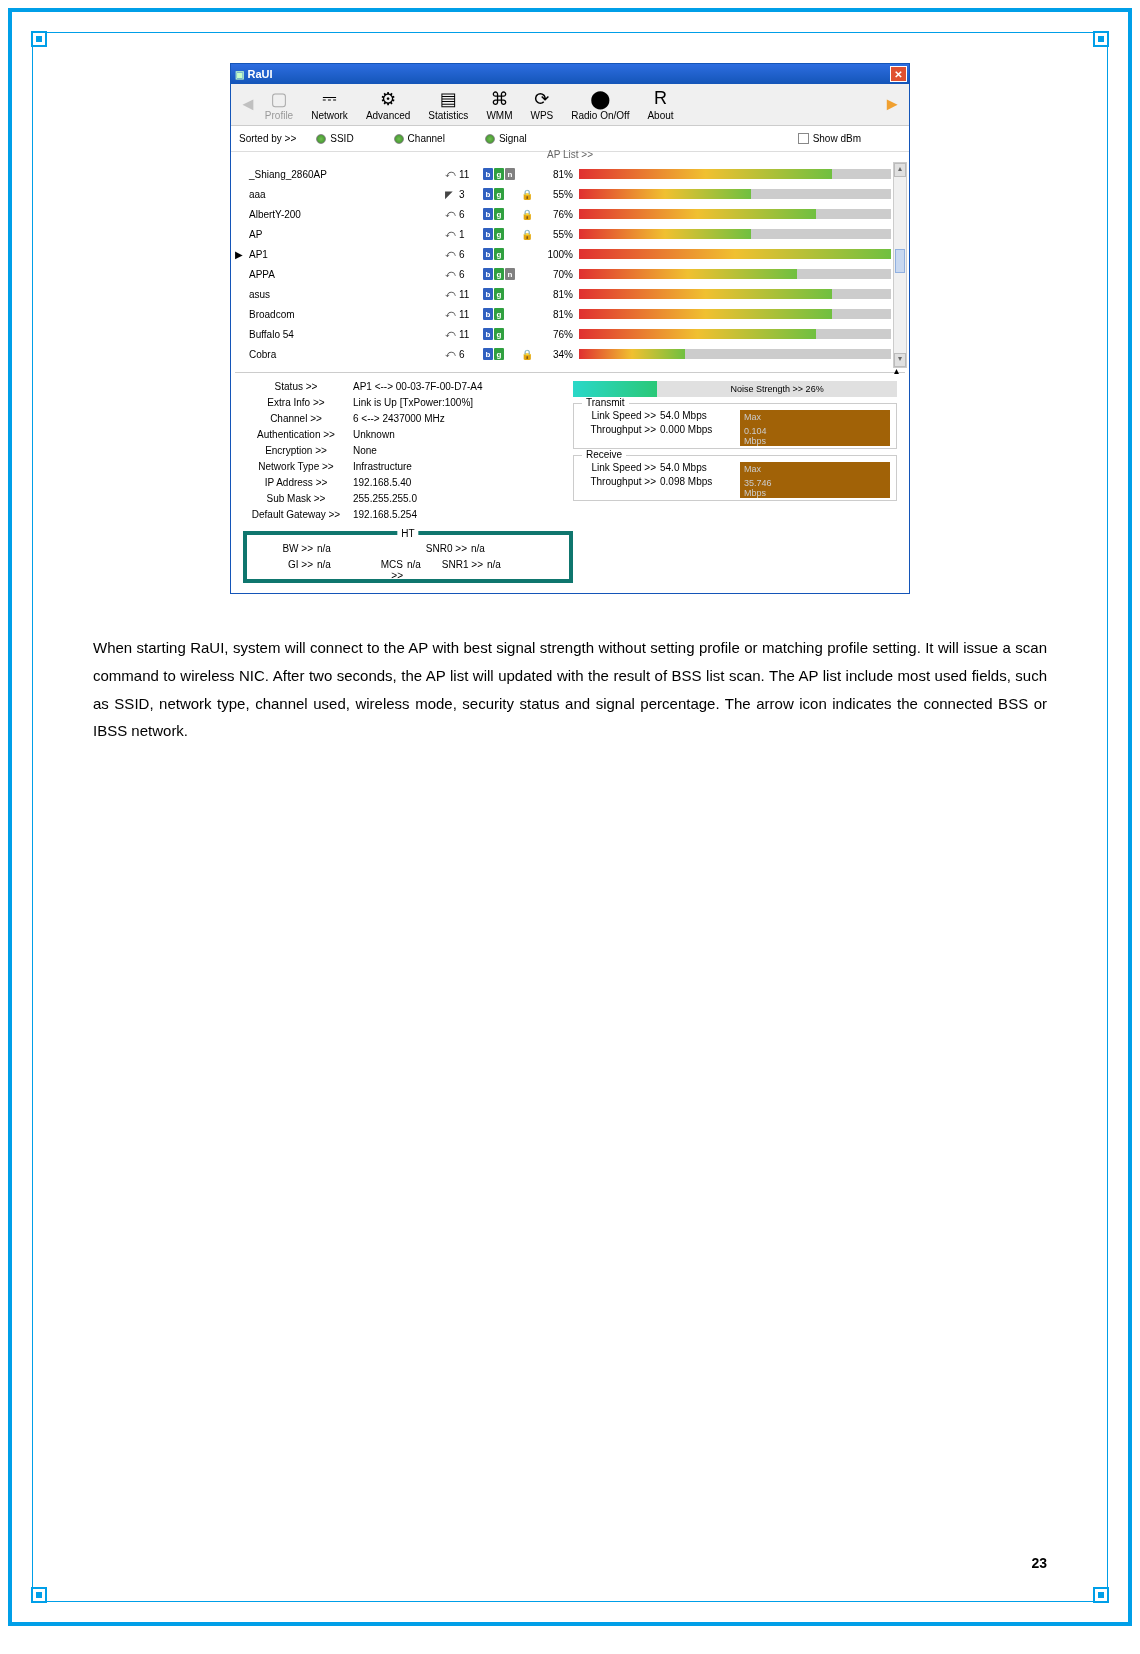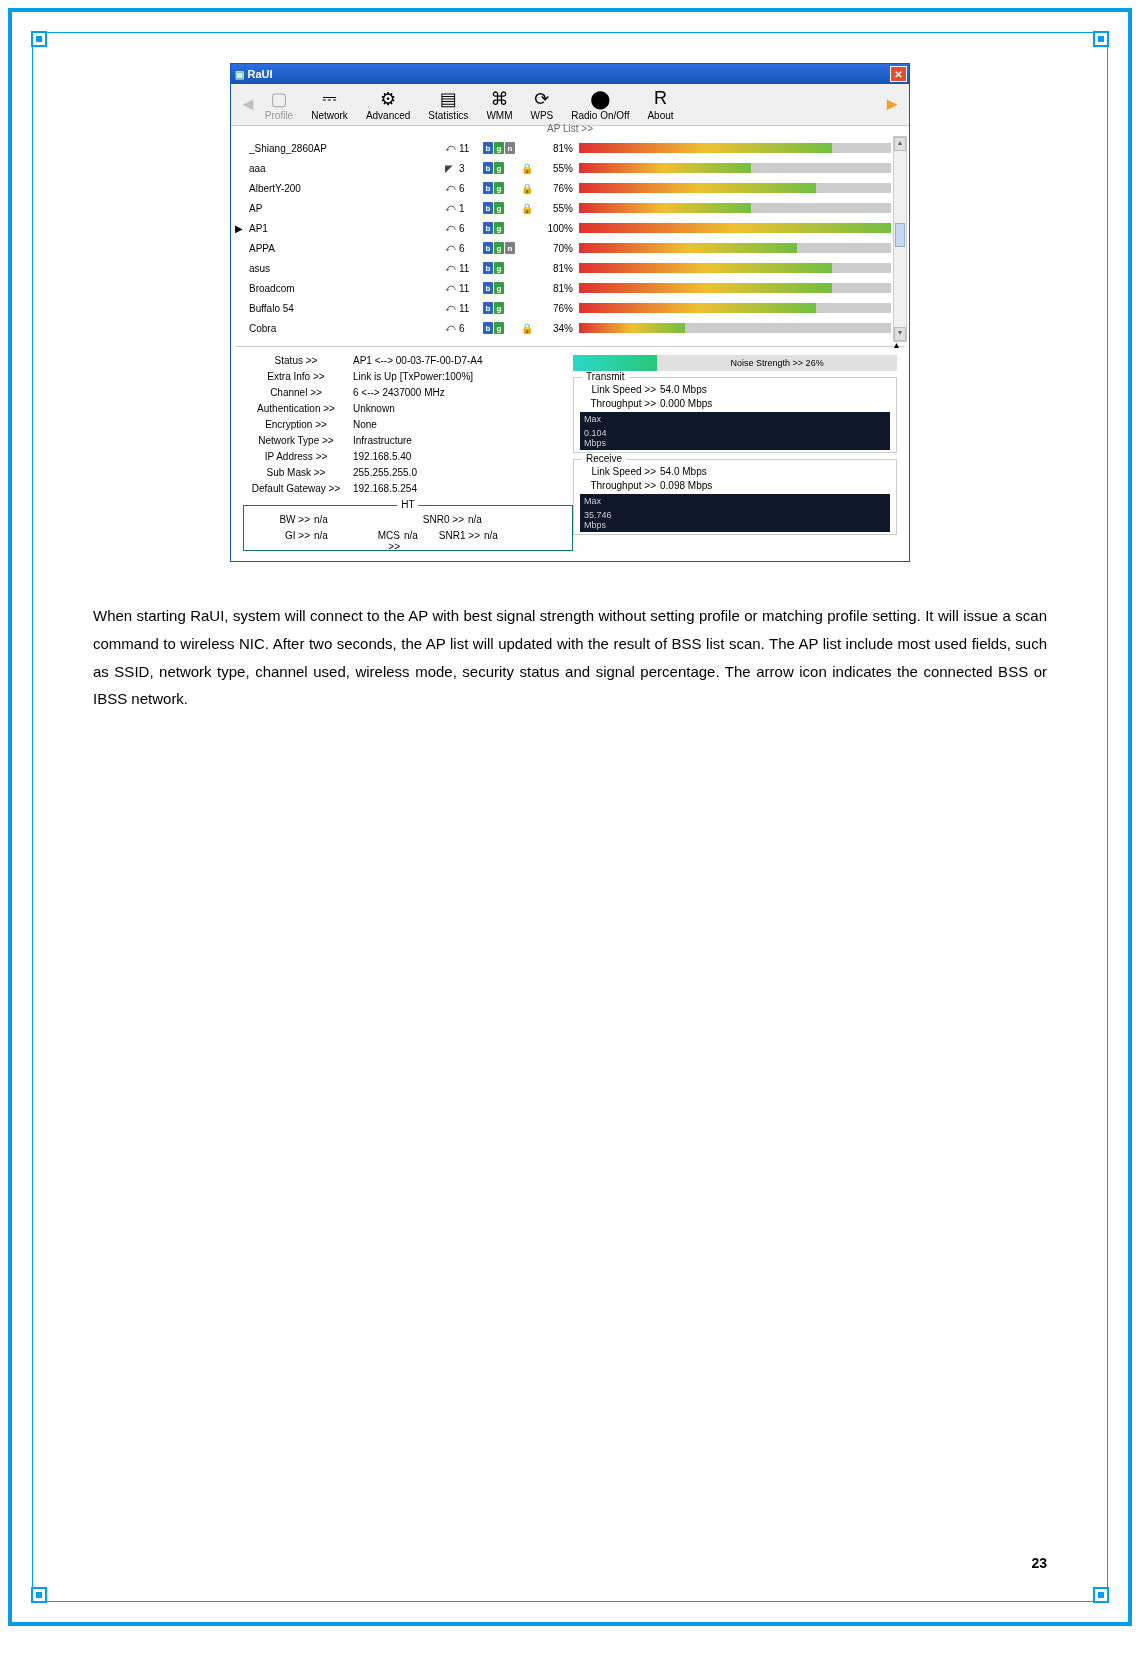--- a/index.html
+++ b/index.html
@@ -143,39 +143,39 @@
     .action-btn.disabled { color: #aaa; }
 
     .sep-line { border-top: 1px solid #ccc; margin: 2px 4px; position: relative; }
     .sep-arrow { position: absolute; right: 6px; top: -8px; font-size: 10px; }
 
     .lower-panel { display: flex; padding: 6px 12px 10px 12px; gap: 0; }
     .info-left { width: 330px; font-size: 10px; }
     .info-left .kv { display: flex; height: 16px; }
     .info-left .kv .k { width: 110px; text-align: center; padding-right: 4px; }
     .ht-group {
-      border: 1px solid #0f766e; margin-top: 6px; padding: 8px 6px 4px 6px;
+      border: 4px solid #0f766e; margin-top: 6px; padding: 8px 6px 4px 6px;
       position: relative;
     }
     .ht-group .legend { position: absolute; top: -7px; left: 50%; transform: translateX(-50%); background: #fff; padding: 0 4px; font-size: 10px; }
     .ht-row { display: flex; height: 16px; }
     .ht-cell-k { width: 64px; text-align: right; padding-right: 4px; }
     .ht-cell-v { width: 50px; }
 
     .info-right { flex: 1; font-size: 10px; }
     .quality-bar { height: 16px; margin-bottom: 2px; background: linear-gradient(to right, #2AD8C8, #2AC878); color: #fff; text-align: center; line-height: 16px; font-size: 9px; }
     .quality-bar.noise { background: #E0E0E0; color: #000; }
     .quality-bar.noise .noise-fill { width: 26%; height: 100%; background: linear-gradient(to right, #2AD8C8, #2AC878); float: left; }
 
-    .tr-group { border: 1px solid #ccc; margin-top: 6px; padding: 6px 6px 2px 6px; position: relative; display: flex; flex-direction: column; }
+    .tr-group { border: 1px solid #ccc; margin-top: 6px; padding: 6px 6px 2px 6px; position: relative; display: flex; }
     .tr-group .legend { position: absolute; top: -7px; left: 8px; background: #fff; padding: 0 4px; font-size: 10px; }
     .tr-kv { width: 160px; }
     .tr-kv .kv { display: flex; height: 14px; }
     .tr-kv .k { width: 80px; text-align: right; padding-right: 4px; }
-    .tr-box { flex: 1; background: #0f172a; color: #ccc; padding: 2px 4px; font-size: 9px; height: 36px; }
+    .tr-box { flex: 1; background: #a16207; color: #ccc; padding: 2px 4px; font-size: 9px; height: 36px; }
 
     .doc-text { margin-top: 40px; font-size: 15px; font-family: Arial, sans-serif; color: #000; }
     .doc-heading { font-size: 18px; font-weight: bold; color: #0066CC; margin-bottom: 10px; }
     .doc-para { line-height: 1.85; text-align: justify; }
     .page-num { position: absolute; bottom: 30px; right: 60px; font-size: 14px; font-weight: bold; font-family: Arial; }
   </style>
 </head>
 <body>
 
 <div class="page-frame">
@@ -225,20 +225,40 @@
               <span>Radio On/Off</span>
             </div>
             <div class="tb-btn">
               <span class="tb-icon">R</span>
               <span>About</span>
             </div>
           </div>
         <span class="tb-right-arrow">►</span>
       </div>
 
+      <div class="sort-row">
+        <span>Sorted by &gt;&gt;</span>
+        <span style="width:20px"></span>
+        <span class="sort-item">
+            <span class="radio-dot active"></span>
+            <span>SSID</span>
+          </span>
+        <span class="sort-item">
+            <span class="radio-dot active"></span>
+            <span>Channel</span>
+          </span>
+        <span class="sort-item">
+            <span class="radio-dot active"></span>
+            <span>Signal</span>
+          </span>
+        <span style="margin-left:auto" class="sort-item">
+            <span class="check-box"></span>
+            <span>Show dBm</span>
+          </span>
+      </div>
       <div class="ap-divider">AP List &gt;&gt;</div>
 
       <div class="ap-list">
         <div id="ap-rows">
             <div class="ap-row">
               <span class="ap-ssid">_Shiang_2860AP</span>
               <span class="ap-ch-icon">⤺</span>
               <span class="ap-ch">11</span>
               <span class="ap-modes">
                 <span class="mode-b">b</span>

